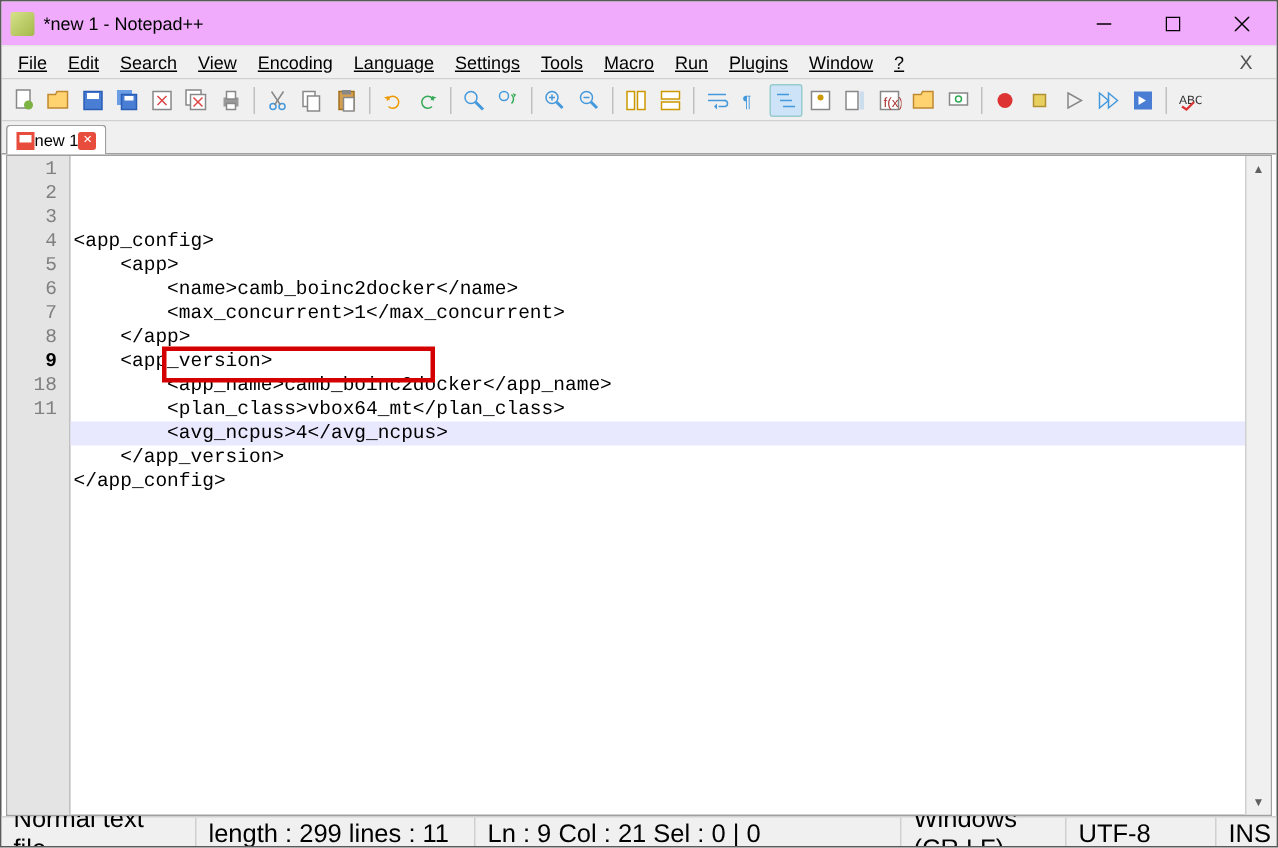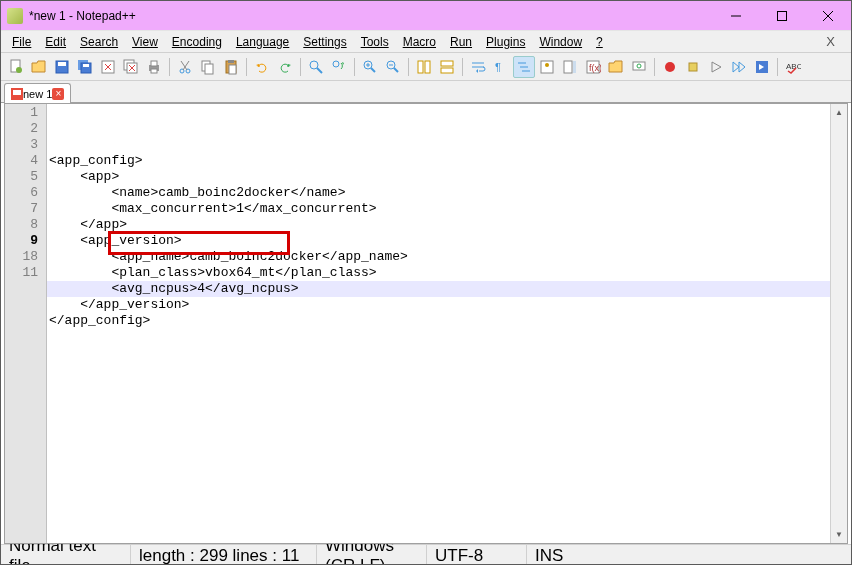--- a/index.html
+++ b/index.html
@@ -468,16 +468,17 @@
   <div class="scrollbar-v">
     <div class="sb-btn">▲</div>
     <div class="sb-track"></div>
     <div class="sb-btn">▼</div>
   </div>
 </div>
 
 <div class="statusbar">
   <div class="status-cell" style="width:130px">Normal text file</div>
   <div class="status-cell" style="width:186px">length : 299    lines : 11</div>
+  <div class="status-cell flex">Ln : 9    Col : 21    Sel : 0 | 0</div>
   <div class="status-cell" style="width:110px">Windows (CR LF)</div>
   <div class="status-cell" style="width:100px">UTF-8</div>
   <div class="status-cell" style="width:40px;border-right:none">INS</div>
 </div>
 
 </body></html>

